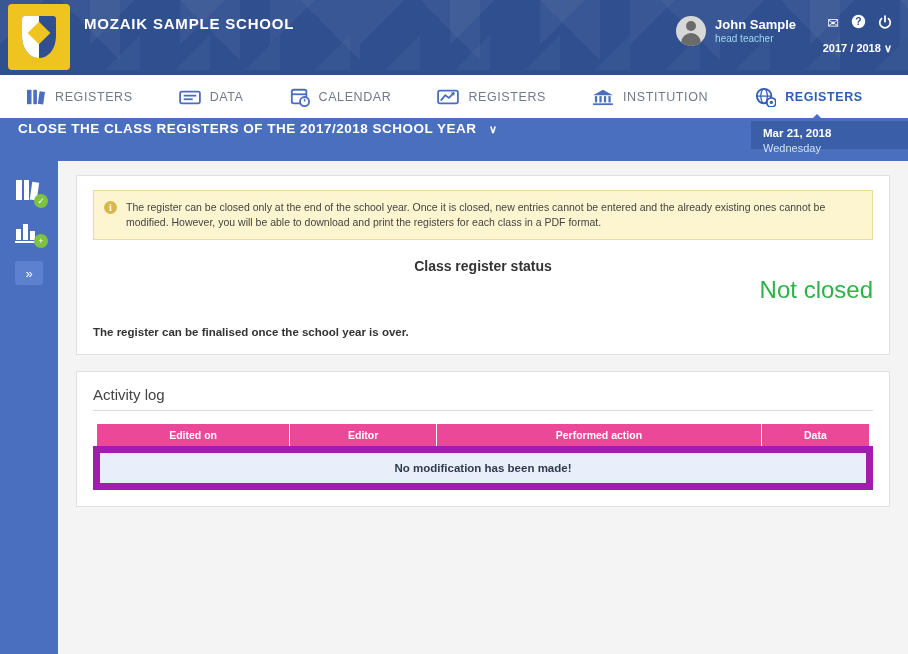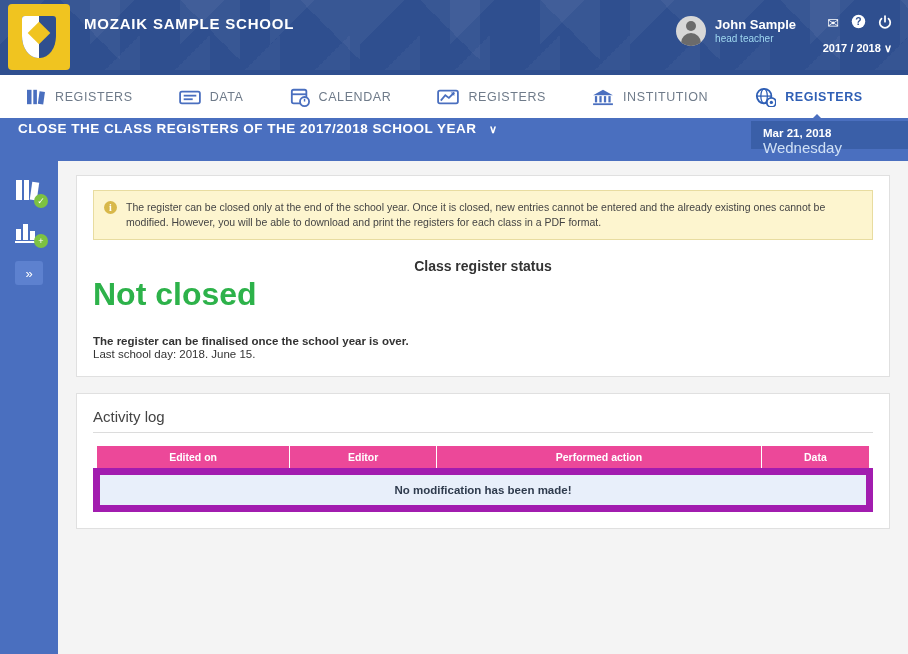--- a/index.html
+++ b/index.html
@@ -203,21 +203,21 @@
     padding: 5px 0 0 12px;
   }
   .date-main {
     color: #ffffff;
     font-size: 11.5px;
     font-weight: bold;
     line-height: 15px;
   }
   .date-sub {
     color: #cfe0f5;
-    font-size: 15px;
+    font-size: 11px;
     line-height: 14px;
   }
 
   
   .body-area {
     position: relative;
     height: 493px;
     background: #ffffff;
   }
   .sidebar {
@@ -300,24 +300,24 @@
     line-height: 15px;
   }
   .status-label {
     text-align: center;
     margin-top: 18px;
     font-size: 14px;
     color: #333333;
     font-weight: bold;
   }
   .status-value {
-    text-align: left;
+    text-align: right;
     margin-top: 2px;
-    font-size: 32px;
-    font-weight: bold;
+    font-size: 24px;
+    font-weight: normal;
     color: #2db24a;
   }
   .finalise-note {
     margin-top: 22px;
     font-size: 11.5px;
     color: #333333;
     font-weight: bold;
   }
   .lastday-note {
     font-size: 11.5px;
@@ -527,21 +527,20 @@
     <div class="content">
 
       <div class="panel">
         <div class="notice">
           <div class="notice-icon">i</div>
           <div class="notice-text">The register can be closed only at the end of the school year. Once it is closed, new entries cannot be entered and the already existing ones cannot be modified. However, you will be able to download and print the registers for each class in a PDF format.</div>
         </div>
         <div class="status-label">Class register status</div>
         <div class="status-value">Not closed</div>
         <div class="finalise-note">The register can be finalised once the school year is over.</div>
-        <div class="lastday-note">Last school day: 2018. June 15.</div>
       </div>
 
       <div class="panel">
         <div class="panel-heading">Activity log</div>
         <table class="log">
           <thead>
             <tr>
               <th style="width:25%">Edited on</th>
               <th style="width:19%">Editor</th>
               <th style="width:42%">Performed action</th>

